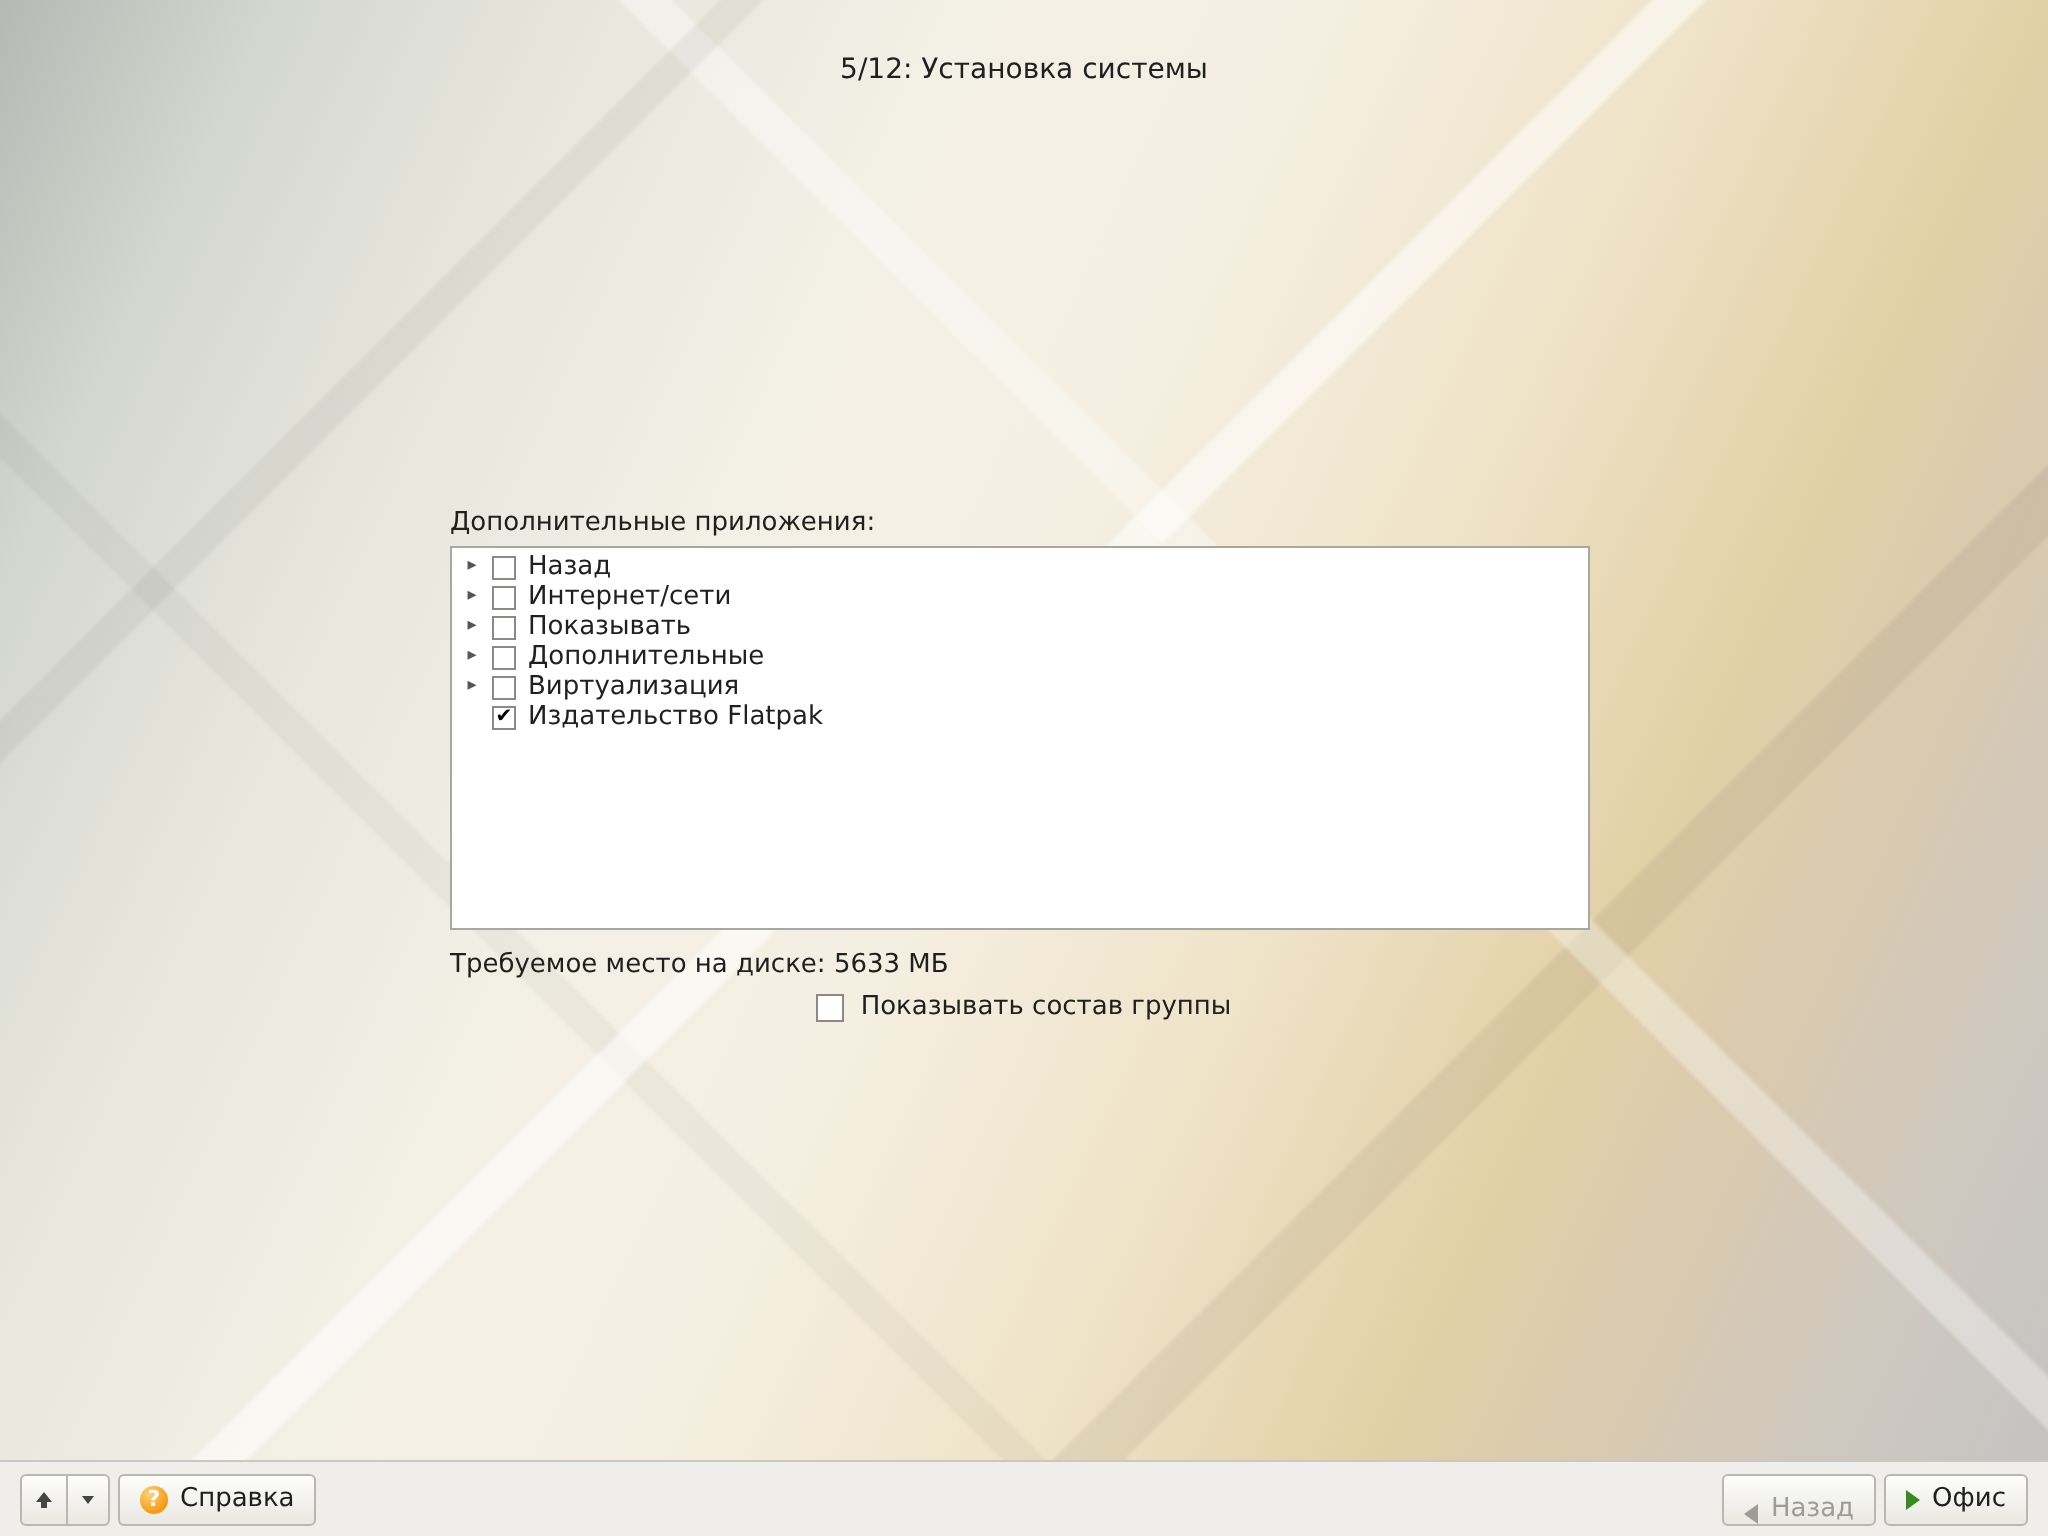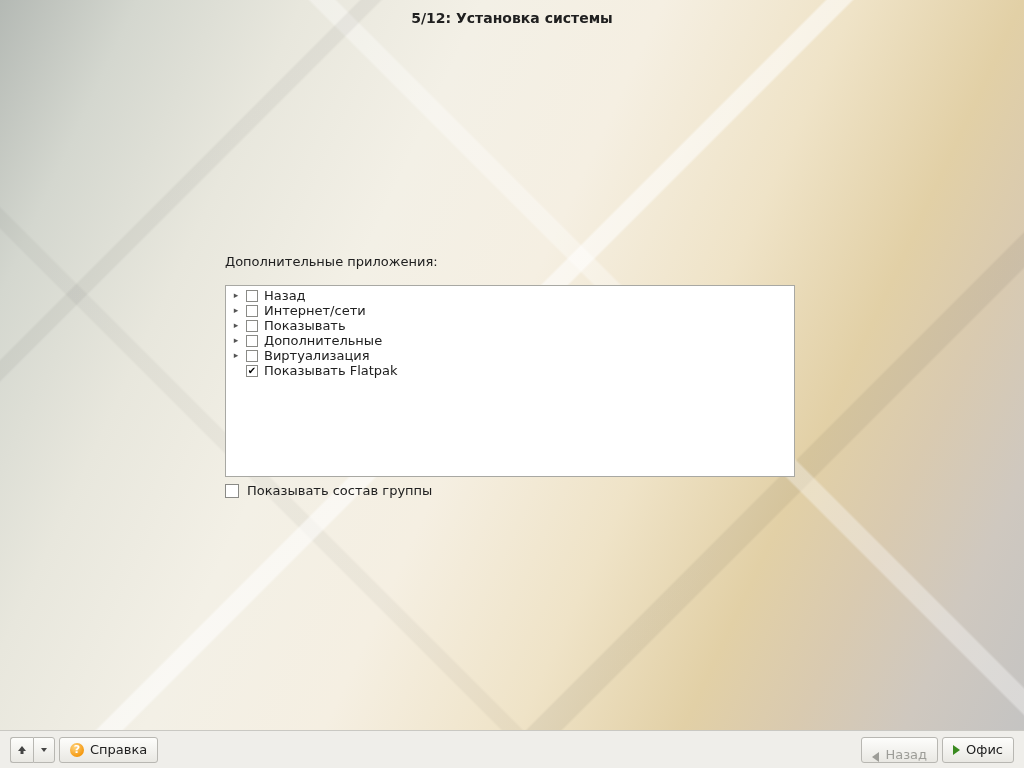--- a/index.html
+++ b/index.html
@@ -15,48 +15,48 @@
   .diag {
     position: absolute; inset: 0; pointer-events: none;
     background-image:
       linear-gradient(135deg, rgba(255,255,255,0) 46%, rgba(255,255,255,0.55) 46.2%, rgba(255,255,255,0.55) 47.5%, rgba(255,255,255,0) 47.7%),
       linear-gradient(135deg, rgba(0,0,0,0) 20%, rgba(0,0,0,0.05) 20.2%, rgba(0,0,0,0.05) 21.2%, rgba(0,0,0,0) 21.4%),
       linear-gradient(45deg, rgba(0,0,0,0) 30%, rgba(0,0,0,0.04) 30.2%, rgba(0,0,0,0.04) 31.2%, rgba(0,0,0,0) 31.4%),
       linear-gradient(45deg, rgba(255,255,255,0) 60%, rgba(255,255,255,0.35) 60.2%, rgba(255,255,255,0.35) 61.5%, rgba(255,255,255,0) 61.7%),
       linear-gradient(135deg, rgba(0,0,0,0) 70%, rgba(0,0,0,0.06) 70.2%, rgba(0,0,0,0.06) 72%, rgba(0,0,0,0) 72.2%);
   }
   .title-bar {
-    position: absolute; top: 10px; left: 0; right: 0; text-align: center;
-    font-weight: bold; font-size: 14px;
+    position: absolute; top: 27px; left: 0; right: 0; text-align: center;
+    font-weight: normal; font-size: 14px;
   }
   .content {
     position: absolute;
     left: 225px; top: 254px; width: 574px;
   }
-  .section-label { margin-bottom: 16px; }
+  .section-label { margin-bottom: 4px; }
   .listbox {
     background: #fff;
     border: 1px solid #a8a8a3;
     width: 570px; height: 192px;
     padding: 2px 4px;
     overflow: auto;
   }
   .row { display: flex; align-items: center; height: 15px; line-height: 15px; user-select: none; }
   .expander {
     width: 12px; text-align: center; font-size: 9px; color: #555; cursor: default;
   }
   .cb {
     width: 12px; height: 12px; border: 1px solid #8a8a86; background: #fff;
     margin: 0 6px 0 4px; display: inline-flex; align-items: center; justify-content: center;
     font-size: 10px; line-height: 10px;
   }
   .cb.checked::after { content: "✔"; font-size: 10px; color: #000; }
   .row-label { font-size: 13px; }
   .disk-line { margin-top: 10px; }
-  .show-group { margin-top: 6px; display: flex; align-items: center; }
+  .show-group { margin-top: 6px; display: flex; align-items: center; justify-content: center; }
   .show-group .cb { margin-left: 0; margin-right: 8px; width: 14px; height: 14px; }
   .bottom-bar {
     position: absolute; left: 0; right: 0; bottom: 0; height: 38px;
     background: #efeeea; border-top: 1px solid #c9c8c3;
     display: flex; align-items: center; padding: 0 10px; gap: 4px;
   }
   .spacer { flex: 1; }
   .btn {
     height: 26px; border: 1px solid #b8b7b2; border-radius: 3px;
     background: linear-gradient(#fdfdfb, #e9e8e3);
@@ -113,24 +113,25 @@
         <span class="row-label">Дополнительные</span>
       </div>
       <div class="row">
         <span class="expander">▸</span>
         <span class="cb"></span>
         <span class="row-label">Виртуализация</span>
       </div>
       <div class="row">
         <span class="expander"></span>
         <span class="cb checked"></span>
-        <span class="row-label">Показывать Flatpak</span>
+        <span class="row-label">Издательство Flatpak</span>
       </div>
     </div>
 
+  <div class="disk-line">Требуемое место на диске: 5633 МБ</div>
 
   <div class="show-group">
     <span class="cb" id="show-group-cb"></span>
     <span>Показывать состав группы</span>
   </div>
 </div>
 
 <div class="bottom-bar">
   <div class="split-btn">
     <div class="btn small">

